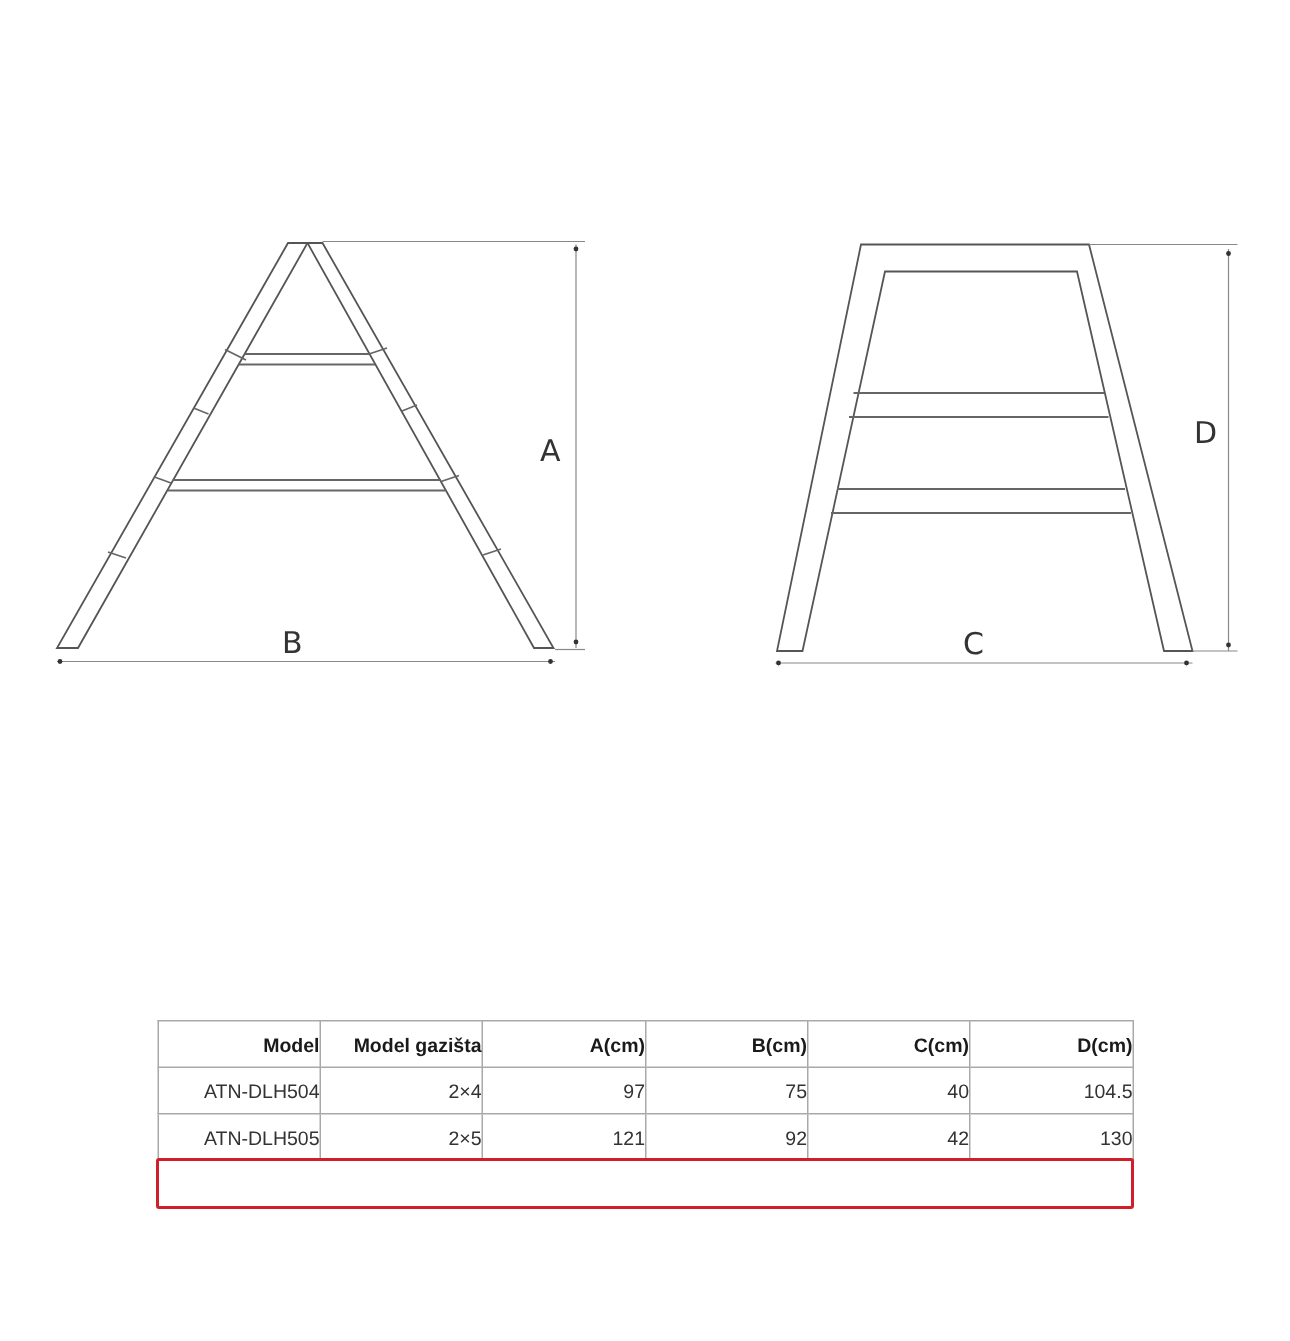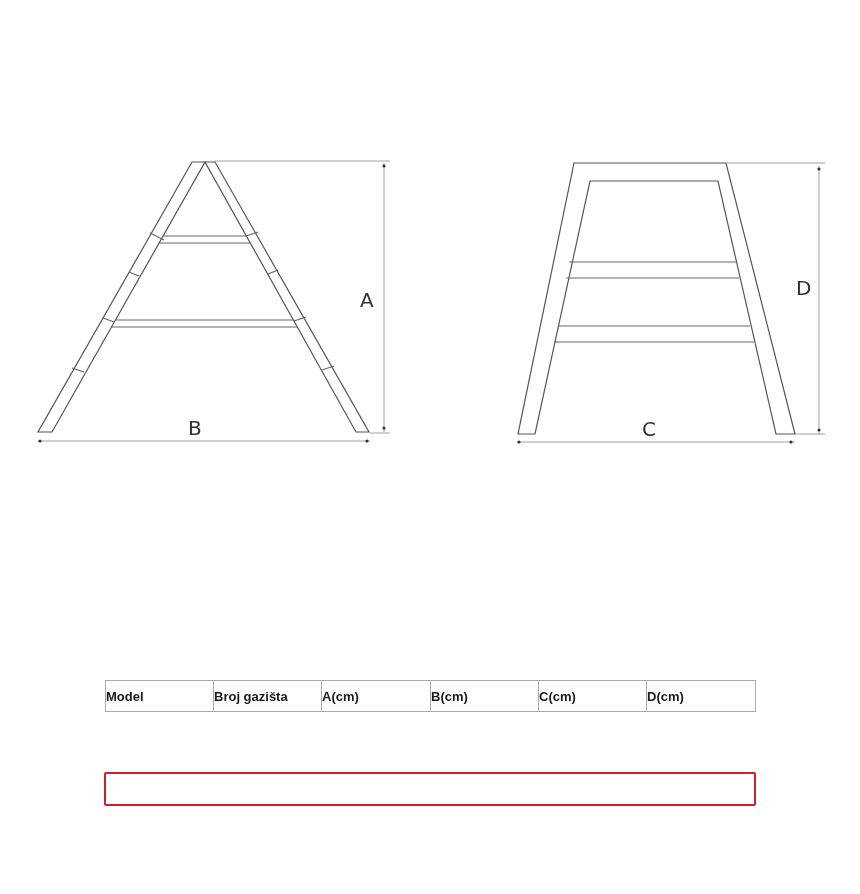--- a/index.html
+++ b/index.html
@@ -3,21 +3,21 @@
   <meta charset="utf-8">
   <style>
     html, body { margin: 0; padding: 0; background: #ffffff; }
     body { width: 860px; height: 894px; position: relative; overflow: hidden;
            font-family: "Liberation Sans", "DejaVu Sans", sans-serif; color: #1a1a1a; }
     .diagram { position: absolute; left: 0; top: 0; width: 860px; height: 500px; }
     .diagram svg { width: 860px; height: 500px; display: block; }
     .dim-label { font-family: "DejaVu Sans", sans-serif; font-size: 20px; fill: #333; }
     .spec-table { position: absolute; left: 105px; top: 680px; width: 650px;
                   border-collapse: collapse; font-size: 13px; table-layout: fixed; }
-    .spec-table th, .spec-table td { border: 1px solid #a9a9a9; height: 30px; text-align: left;
+    .spec-table th, .spec-table td { border: 1px solid #a9a9a9; height: 30px; text-align: right;
                   padding: 0; vertical-align: middle; }
     .spec-table th { font-weight: bold; color: #1a1a1a; }
     .spec-table td { color: #333; }
     .highlight-box { position: absolute; left: 104px; top: 772px; width: 648px; height: 30px;
                      border: 2px solid #d11f2a; border-radius: 2px; pointer-events: none; }
   </style>
 </head>
 <body>
 
 <div class="diagram">
@@ -83,23 +83,39 @@
     <col style="width:108px">
       <col style="width:108px">
       <col style="width:109px">
     <col style="width:108px">
       <col style="width:108px">
       <col style="width:109px">
   </colgroup>
   <thead>
     <tr>
       <th>Model</th>
-      <th>Broj gazišta</th>
+      <th>Model gazišta</th>
       <th>A(cm)</th>
       <th>B(cm)</th>
       <th>C(cm)</th>
       <th>D(cm)</th>
     </tr>
   </thead>
   <tbody>
+    <tr>
+      <td>ATN-DLH504</td>
+      <td>2×4</td>
+      <td>97</td>
+      <td>75</td>
+      <td>40</td>
+      <td>104.5</td>
+    </tr>
+    <tr>
+      <td>ATN-DLH505</td>
+      <td>2×5</td>
+      <td>121</td>
+      <td>92</td>
+      <td>42</td>
+      <td>130</td>
+    </tr>
   </tbody>
 </table>
 <div class="highlight-box" style="border-color: rgb(209, 31, 42);"></div>
 
 </body></html>

